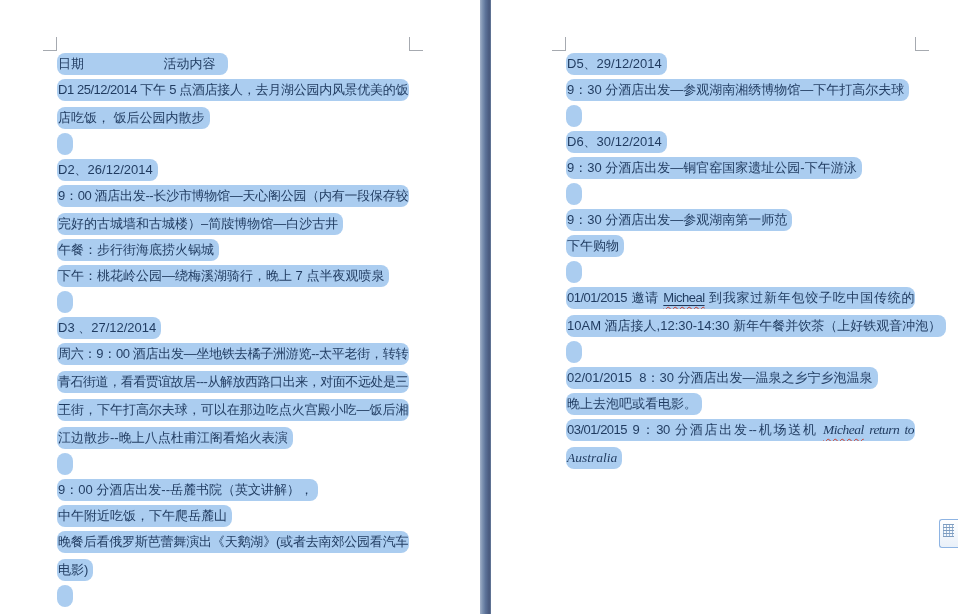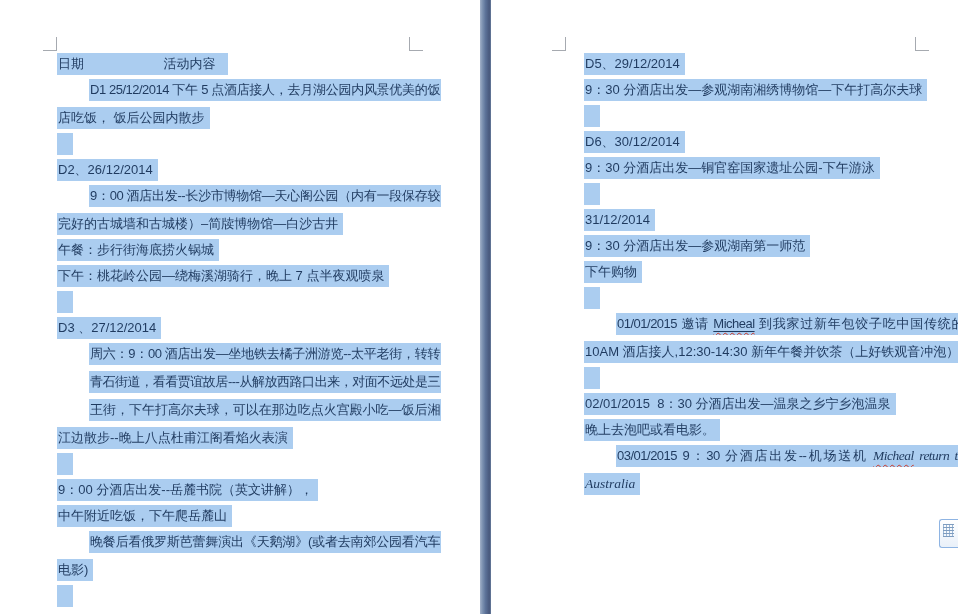--- a/index.html
+++ b/index.html
@@ -4,32 +4,31 @@
 <style>
   html,body{margin:0;padding:0;}
   body{
     width:958px;height:614px;position:relative;overflow:hidden;
     background:#ffffff;
     font-family:"Liberation Sans","DejaVu Sans",sans-serif;
     color:#1f3a5f;
   }
   .page{position:absolute;top:51px;}
   .page-left{left:57px;width:352px;}
-  .page-right{left:584px;width:349px;}
+  .page-right{left:566px;width:349px;}
   .line{height:26px;line-height:26px;font-size:13px;white-space:pre;}
   .hl{
     display:inline-block;background:#abcdf0;height:22px;line-height:22px;
-    margin-top:2px;vertical-align:top;padding:0 5px 0 1px;
+    margin-top:2px;vertical-align:top;padding:0 5px 0 1px;border-radius:8px;
   }
   .line.j{white-space:normal;}
   .line.j .hl{
     display:block;width:100%;box-sizing:border-box;padding:0 1px;
     text-align:justify;text-align-last:justify;letter-spacing:-0.5px;
     overflow:hidden;
-    margin-left:32px;
   }
   .hl.blank{width:16px;padding:0;}
   .it{font-style:italic;font-family:"Liberation Serif","DejaVu Serif",serif;font-size:13.5px;}
   .ul{text-decoration:underline;text-underline-offset:3px;text-decoration-thickness:1px;}
   .spell{
     text-decoration:underline wavy #cc3a28;
     text-decoration-thickness:1px;text-underline-offset:4px;
   }
   
   .divider{
@@ -104,21 +103,20 @@
 
 <div class="divider"></div>
 
 <div class="page page-right">
     <div class="line"><span class="hl"><span>D5、29/12/2014</span></span></div>
     <div class="line"><span class="hl"><span>9：30 分酒店出发—参观湖南湘绣博物馆—下午打高尔夫球</span></span></div>
     <div class="line"><span class="hl blank"></span></div>
     <div class="line"><span class="hl"><span>D6、30/12/2014</span></span></div>
     <div class="line"><span class="hl"><span>9：30 分酒店出发—铜官窑国家遗址公园-下午游泳</span></span></div>
     <div class="line"><span class="hl blank"></span></div>
-    <div class="line"><span class="hl"><span>31/12/2014</span></span></div>
     <div class="line"><span class="hl"><span>9：30 分酒店出发—参观湖南第一师范</span></span></div>
     <div class="line"><span class="hl"><span>下午购物</span></span></div>
     <div class="line"><span class="hl blank"></span></div>
     <div class="line j">
       <span class="hl"><span>01/01/2015 邀请 </span><span class="ul"><span class="spell">Micheal</span></span><span> 到我家过新年包饺子吃中国传统的</span></span>
     </div>
     <div class="line"><span class="hl"><span>10AM 酒店接人,12:30-14:30 新年午餐并饮茶（上好铁观音冲泡）</span></span></div>
     <div class="line"><span class="hl blank"></span></div>
     <div class="line"><span class="hl"><span>02/01/2015  8：30 分酒店出发—温泉之乡宁乡泡温泉</span></span></div>
     <div class="line"><span class="hl"><span>晚上去泡吧或看电影。</span></span></div>

